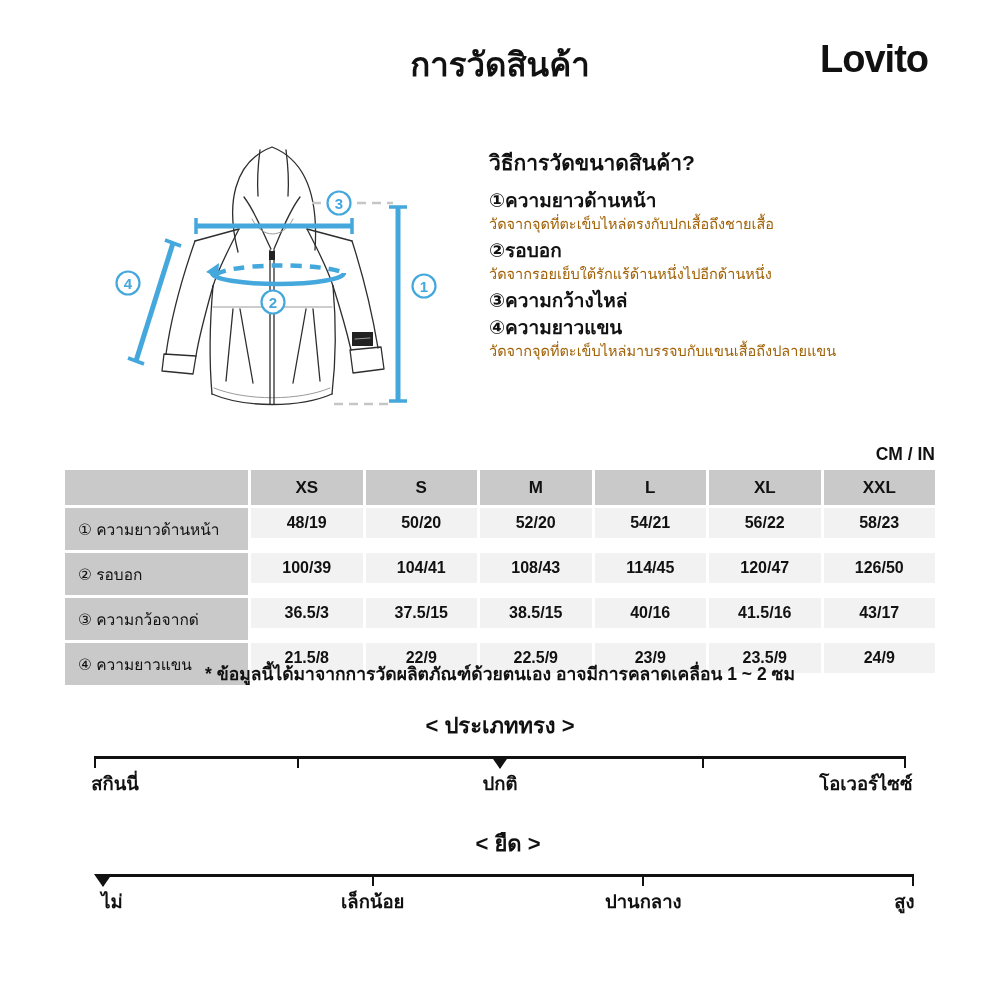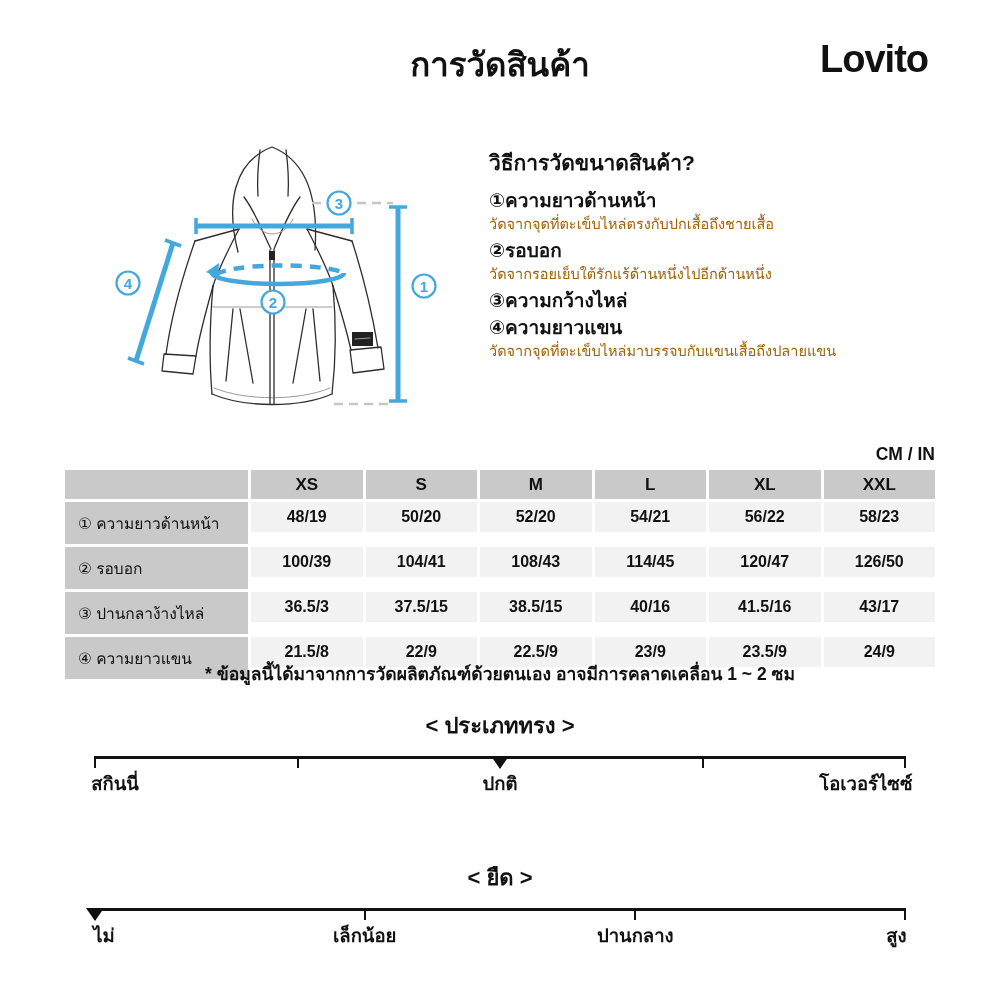--- a/index.html
+++ b/index.html
@@ -24,31 +24,31 @@
   
   .instructions{ left:489px; top:146px; width:480px; }
   .instr-main-heading{ font-size:21px; font-weight:700; margin-bottom:8px; }
   .instr-title{ font-size:19px; font-weight:700; line-height:27px; }
   .instr-desc{ font-size:14.5px; line-height:21px; color:#a16207; margin-bottom:2px; }
 
   
   .unit-label{ top:444px; right:65px; font-size:17.5px; font-weight:700; }
   .size-table{ left:65px; top:470px; width:870px; display:grid;
     grid-template-columns:183px repeat(6,1fr); gap:3px; }
-  .cell{ display:flex; align-items:center; justify-content:center; height:29px; }
+  .cell{ display:flex; align-items:center; justify-content:center; height:35px; }
   .cell.h{ background:#c9c9c9; font-weight:700; font-size:17px; }
   .cell.lbl{ background:#c9c9c9; justify-content:flex-start; padding-left:13px;
     font-size:15.5px; font-weight:500; height:42px; }
   .cell.val{ background:#f2f2f2; font-size:16px; font-weight:600; height:30px; }
 
   .footnote{ left:0; right:0; top:660px; text-align:center; font-size:17.5px; font-weight:600; }
 
   
   .scale{ left:95px; width:810px; }
-  .scale-a{ top:708px; } .scale-b{ top:860px; }
+  .scale-a{ top:708px; } .scale-b{ top:826px;margin-left:8px; }
   .scale-title{ text-align:center; font-size:22px; font-weight:700; margin-bottom:13px; }
   .scale-line{ position:relative; height:3px; background:#111; }
   .tick{ position:absolute; top:0; width:2px; height:12px; background:#111; transform:translateX(-50%); }
   .tri-marker{ position:absolute; top:0; width:0; height:0; transform:translateX(-50%);
     border-left:9px solid transparent; border-right:9px solid transparent; border-top:13px solid #111; }
   .scale-labels{ position:relative; height:32px; margin-top:10px; }
   .scale-label{ position:absolute; top:0; font-size:18.5px; font-weight:700; white-space:nowrap; }
 </style>
 </head>
 <body>
@@ -178,21 +178,21 @@
     <div class="cell val">54/21</div>
     <div class="cell val">56/22</div>
     <div class="cell val">58/23</div>
     <div class="cell lbl">② รอบอก</div>
     <div class="cell val">100/39</div>
     <div class="cell val">104/41</div>
     <div class="cell val">108/43</div>
     <div class="cell val">114/45</div>
     <div class="cell val">120/47</div>
     <div class="cell val">126/50</div>
-    <div class="cell lbl">③ ปานกลาง้างไหล่</div>
+    <div class="cell lbl">③ ความกว้อจากด่</div>
     <div class="cell val">36.5/3</div>
     <div class="cell val">37.5/15</div>
     <div class="cell val">38.5/15</div>
     <div class="cell val">40/16</div>
     <div class="cell val">41.5/16</div>
     <div class="cell val">43/17</div>
     <div class="cell lbl">④ ความยาวแขน</div>
     <div class="cell val">21.5/8</div>
     <div class="cell val">22/9</div>
     <div class="cell val">22.5/9</div>

